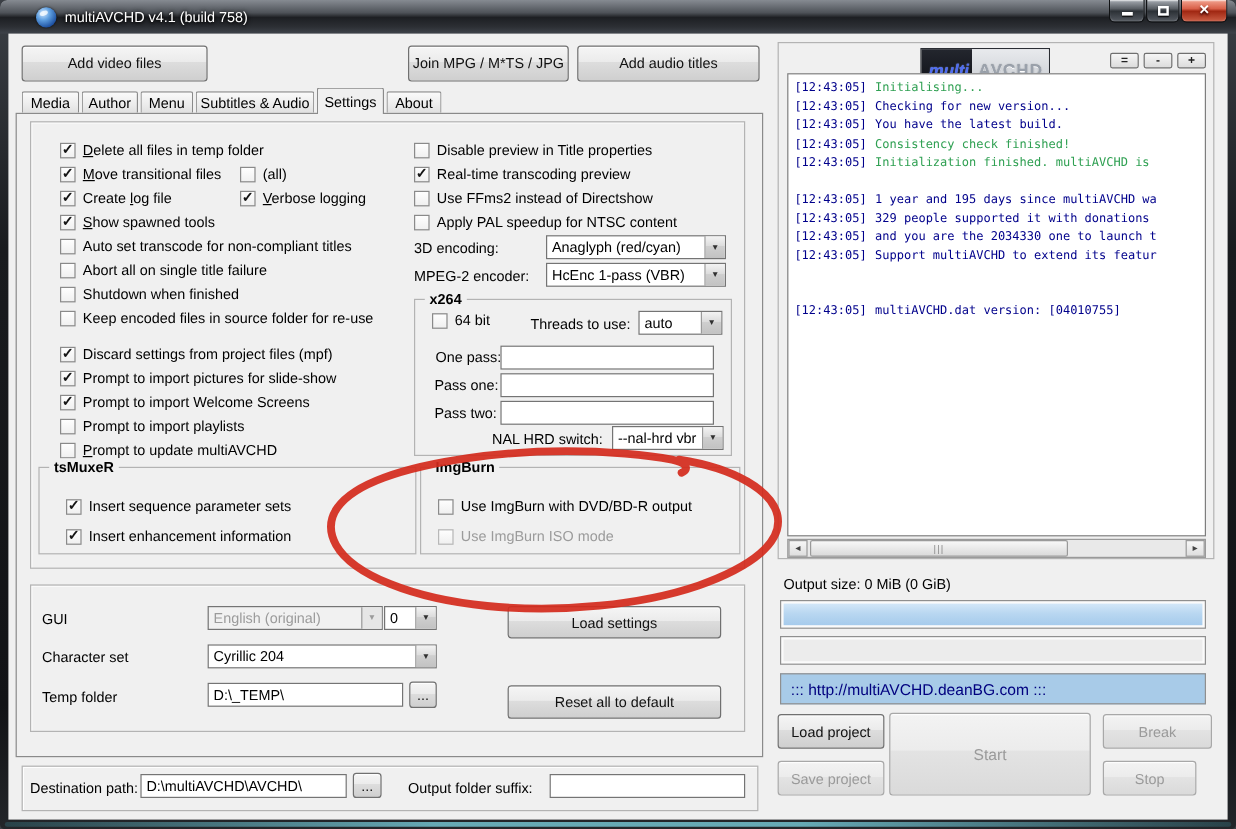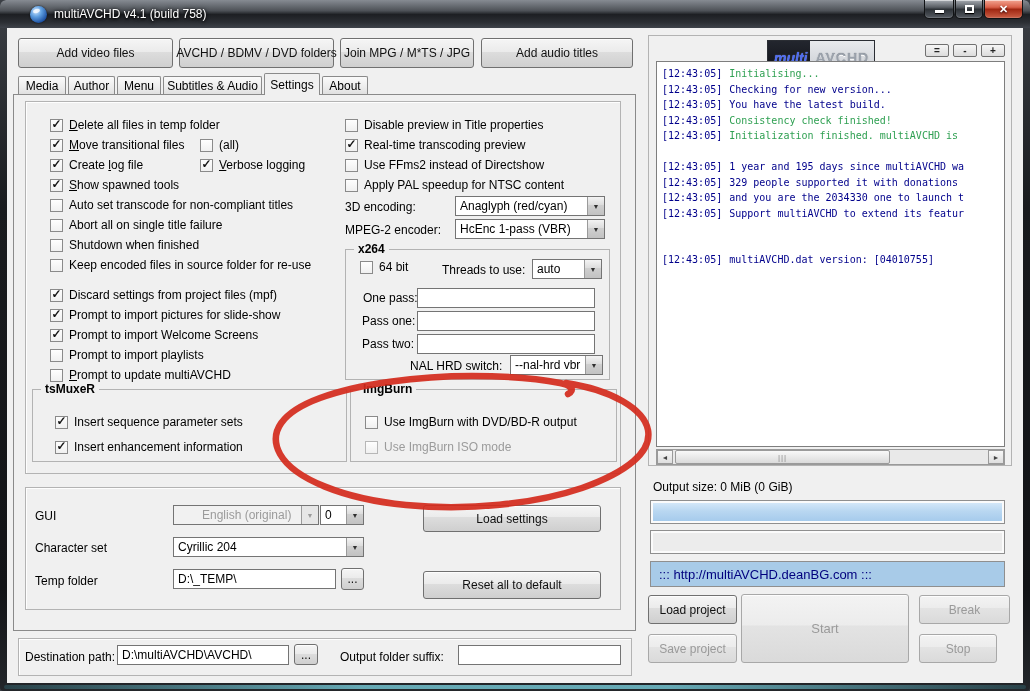--- a/index.html
+++ b/index.html
@@ -58,21 +58,21 @@
         background:linear-gradient(180deg,#fefefe,#f0f0f0); display:inline-flex; align-items:center; justify-content:center; }
   .cb .mark { display:none; font-size:12px; font-weight:bold; color:#141414; line-height:1; margin-top:-2px; }
   .cb.on .mark { display:block; }
   .cbrow.dim { color:#9b9b9b; }
   .cbrow.dim .cb { border-color:#b7b7b7; }
 
   .combo { position:absolute; height:20px; border:1px solid #747474; background:#fff; display:flex; align-items:stretch; font-size:12px; }
   .combo .cval { flex:1; padding:2px 4px 0; overflow:hidden; white-space:nowrap; }
   .combo .carrow { width:17px; border-left:1px solid #9a9a9a; display:flex; align-items:center; justify-content:center;
         font-size:7px; color:#303030; background:linear-gradient(180deg,#f3f3f3,#dcdcdc 45%,#cfcfcf 46%,#c2c2c2); }
-  .combo.dim { background:#f1f1f1;padding-left:24px; }
+  .combo.dim { background:#f1f1f1; }
   .combo.dim .cval { color:#9b9b9b; }
   .combo.dim .carrow { color:#9b9b9b; background:#e6e6e6; }
 
   .ti { position:absolute; height:20px; border:1px solid #747474; background:#fff; font:12px "Liberation Sans",sans-serif; padding:0 4px; }
 
   
   .rpanel { position:absolute; left:641px; top:7px; width:364px; height:431px; border:1px solid #b3b3b3; background:#f0f0f0; }
   .logo { position:absolute; left:118px; top:4px; height:36px; display:flex; border:1px solid #2a2d33; }
   .logo .lmulti { background:linear-gradient(180deg,#23262e,#0d0f14); color:#4e6cf0; font-weight:bold; font-style:italic;
         font-size:14px; padding:0 3px 0 6px; display:flex; align-items:center;
@@ -124,21 +124,20 @@
   <div class="winbtn" style="left:955px;width:28px;">
       <span class="g-max"></span>
     </div>
   <div class="winbtn close" style="left:984px;width:39px;">
       <span class="g-close">✕</span>
     </div>
 
   <div class="client">
 
     <div class="btn" style="left:11px;top:10px;width:155px;height:30px;">Add video files</div>
-    <div class="btn" style="left:172px;top:10px;width:155px;height:30px;">AVCHD / BDMV / DVD folders</div>
     <div class="btn" style="left:333px;top:10px;width:134px;height:30px;">Join MPG / M*TS / JPG</div>
     <div class="btn" style="left:474px;top:10px;width:152px;height:30px;">Add audio titles</div>
 
     <div class="tab" style="left:11px;width:48px;">Media</div>
     <div class="tab" style="left:61px;width:47px;">Author</div>
     <div class="tab" style="left:110px;width:44px;">Menu</div>
     <div class="tab" style="left:156px;width:99px;">Subtitles &amp; Audio</div>
     <div class="tab sel" style="left:257px;width:56px;">Settings</div>
     <div class="tab" style="left:315px;width:46px;">About</div>
 

